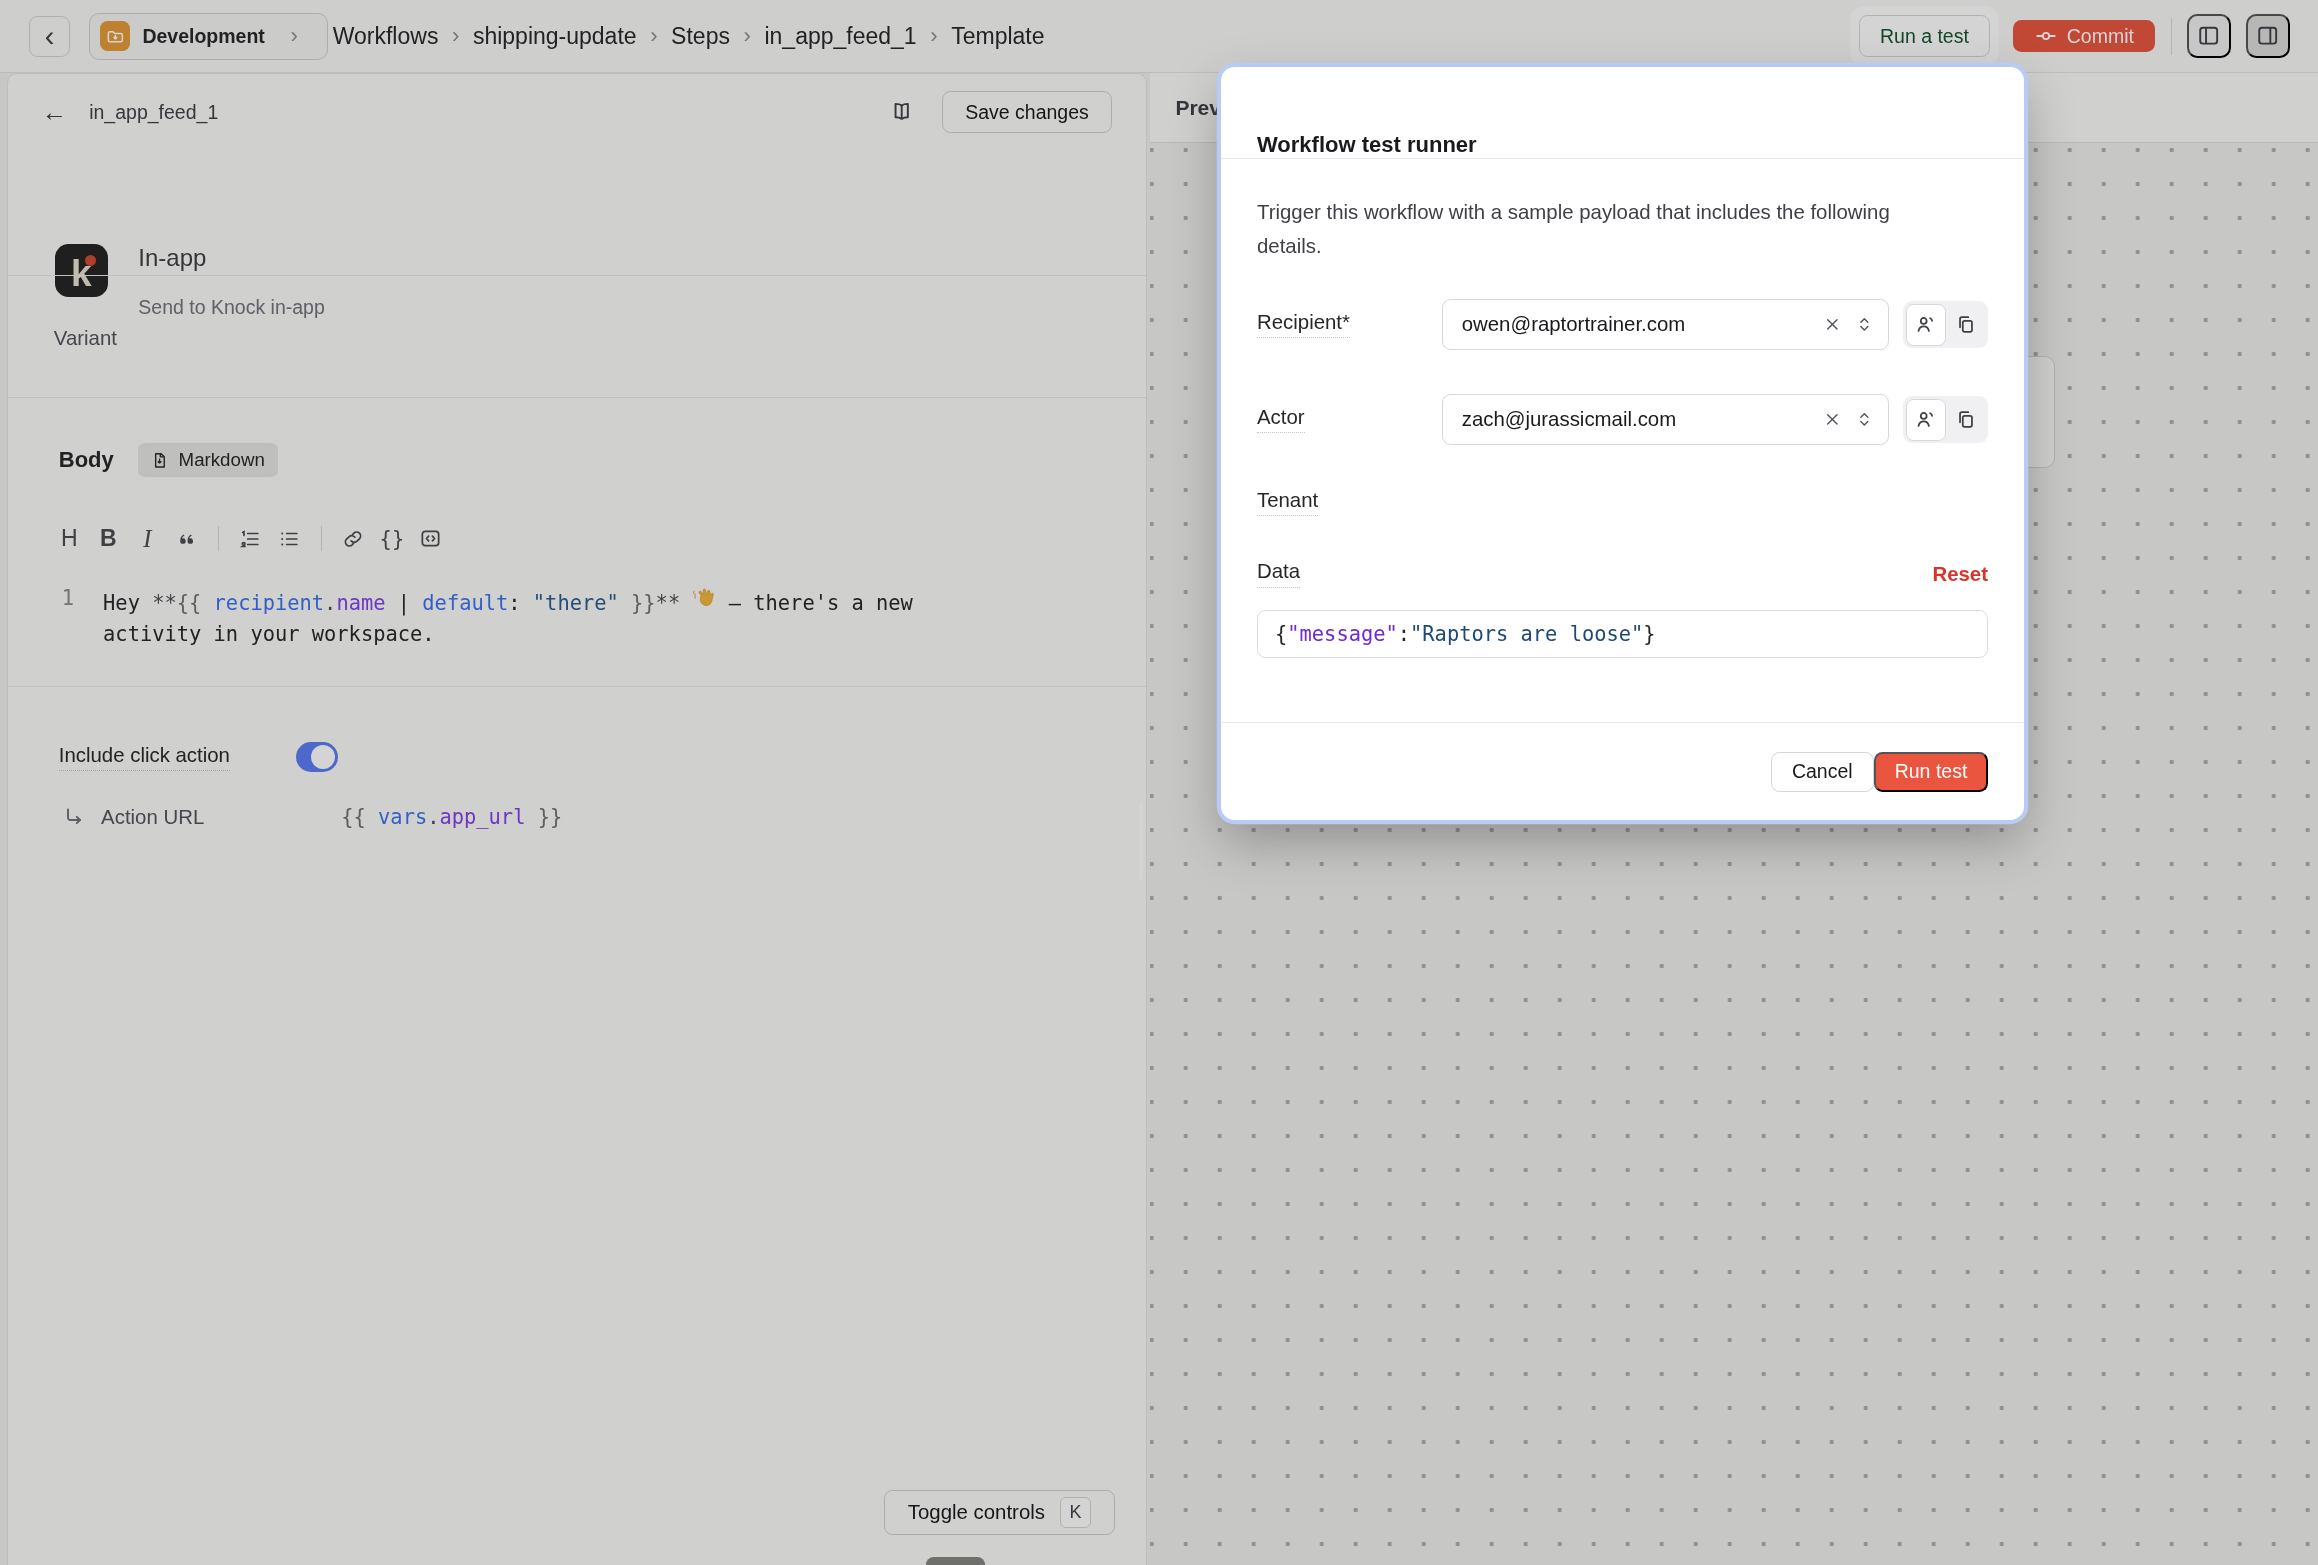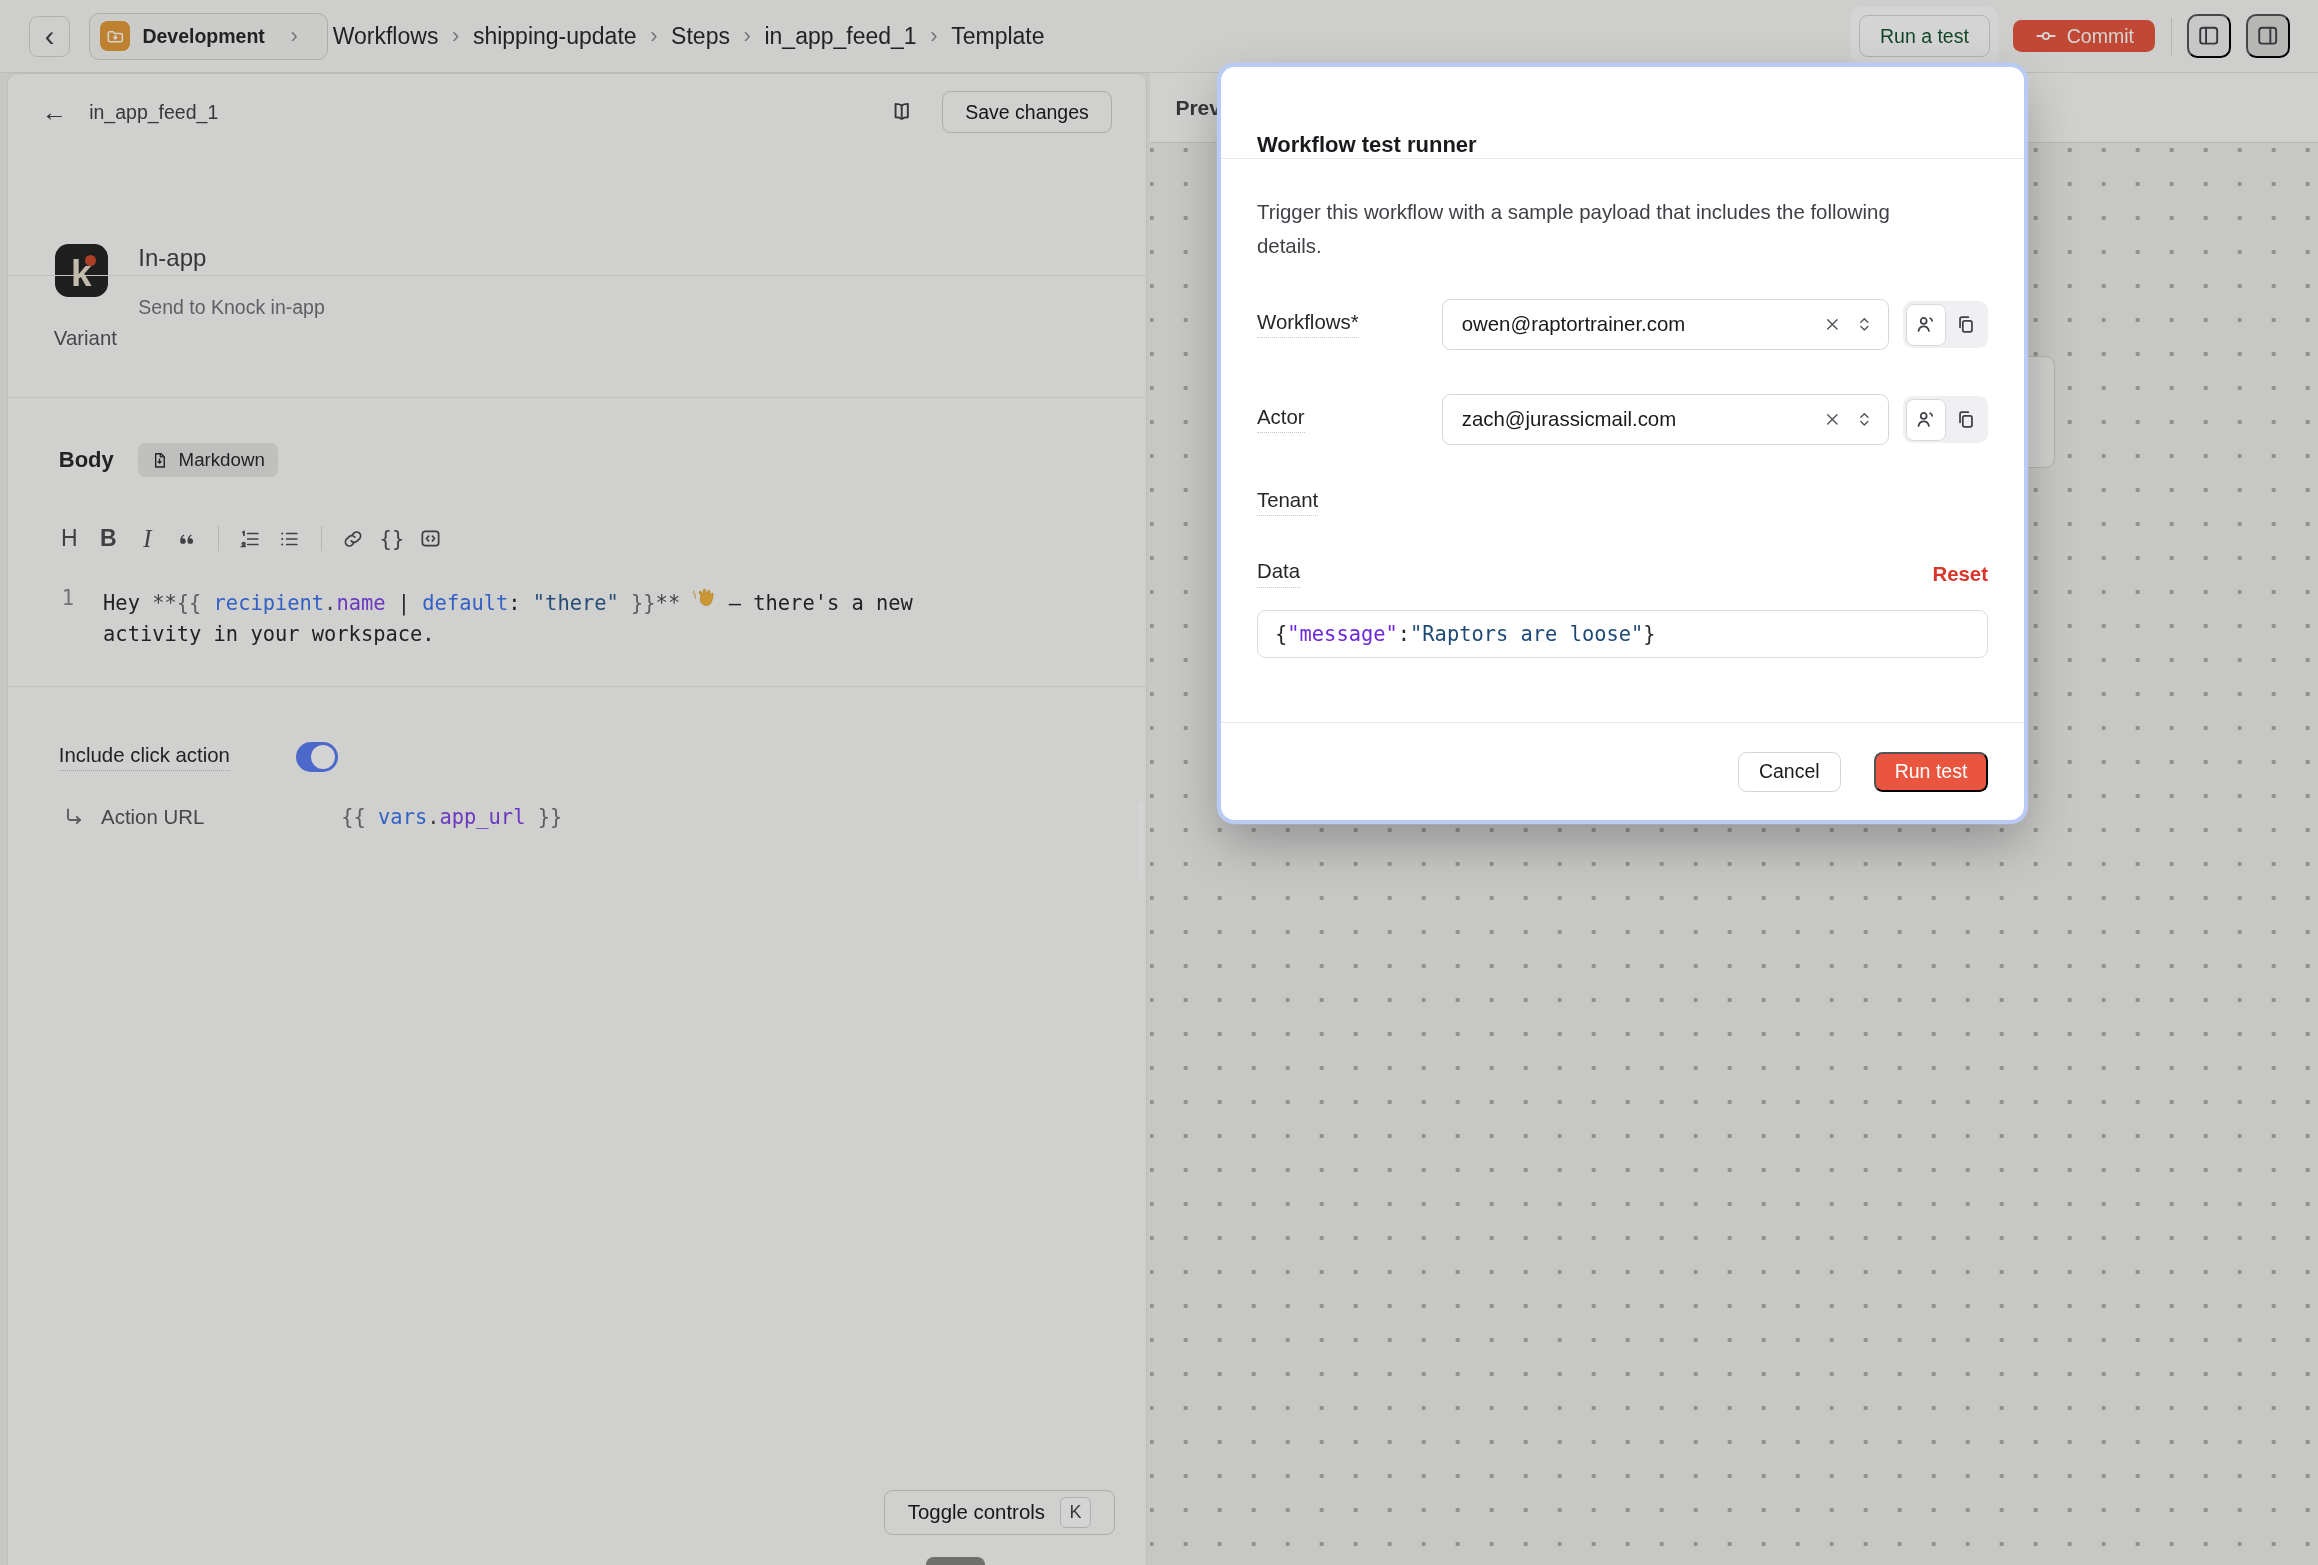--- a/index.html
+++ b/index.html
@@ -111,21 +111,21 @@
   .icon-group{margin-left:14.4px;width:85px;height:47px;background:#F0F0F2;border-radius:9.3px;display:flex;align-items:center;padding:2.5px;}
   .icon-group .ig-btn{width:42px;height:42px;display:flex;align-items:center;justify-content:center;color:#3F3F46;border-radius:7.6px;}
   .icon-group .ig-btn.raised{background:#FFFFFF;border:0.8px solid #D8D8DC;}
   .select{width:549px;height:51px;border:0.8px solid #D6D6DA;border-radius:8.5px;display:flex;align-items:center;justify-content:space-between;padding:0 15.3px 0 18.7px;background:#FFFFFF;}
   .select-value{font-size:20.4px;color:#1A1A1E;}
   .data-head{display:flex;align-items:center;justify-content:space-between;margin:0 36px 22px 36px;}
   .reset-link{font-size:20.4px;font-weight:600;color:var(--reset-link);}
   .json-field{margin:0 36px;height:48px;border:0.8px solid #DCDCE0;border-radius:8.5px;display:flex;align-items:center;padding:0 17px;font-size:20.4px;background:#FFFFFF;}
   .json-field .tk-purple{color:#6D28D9;}
   .json-field .tk-navy{color:#1E4976;}
-  .modal-footer{position:absolute;left:0;bottom:0;width:100%;height:98px;border-top:0.8px solid #E8E8EC;display:flex;align-items:center;justify-content:flex-end;gap:33px;padding:0 36px;}
+  .modal-footer{position:absolute;left:0;bottom:0;width:100%;height:98px;border-top:0.8px solid #E8E8EC;display:flex;align-items:center;justify-content:flex-end;gap:0;padding:0 36px;}
   .btn-cancel{height:40px;padding:0 20.4px;background:#FFFFFF;border:0.8px solid #D4D4D8;border-radius:8.5px;font-size:19.5px;font-weight:500;color:#1A1A1E;display:flex;align-items:center;}
   .btn-runtest{height:40px;padding:0 18.7px;background:var(--accent);border-radius:8.5px;font-size:19.5px;font-weight:500;color:#FFFFFF;display:flex;align-items:center;}
 
   svg{display:block;}
 </style>
 </head>
 <body>
 
 <div class="topbar">
   <button class="icon-btn-sm">
@@ -319,21 +319,21 @@
 <div class="overlay"></div>
 
 <div class="modal">
   <div class="modal-header">
     <span class="modal-title">Workflow test runner</span>
   </div>
   <div class="modal-body">
     <p class="modal-desc">Trigger this workflow with a sample payload that includes the following details.</p>
 
     <div class="field-row">
-      <span class="field-label"><span class="dotted">Workflows*</span></span>
+      <span class="field-label"><span class="dotted">Recipient*</span></span>
       <div class="combo">
         <span class="combo-value">owen@raptortrainer.com</span>
         <span class="ctrl">
           <svg width="18.7" height="18.7" viewBox="0 0 24 24" fill="none" stroke="#52525B" stroke-width="1.8" stroke-linecap="round">
               <path d="M6 6l12 12M18 6 6 18"></path>
             </svg>
         </span>
         <span class="ctrl">
           <svg width="18.7" height="18.7" viewBox="0 0 24 24" fill="none" stroke="#52525B" stroke-width="1.8" stroke-linecap="round" stroke-linejoin="round">
               <path d="M7.5 9.2 12 4.8l4.5 4.4M7.5 14.8l4.5 4.4 4.5-4.4"></path>

